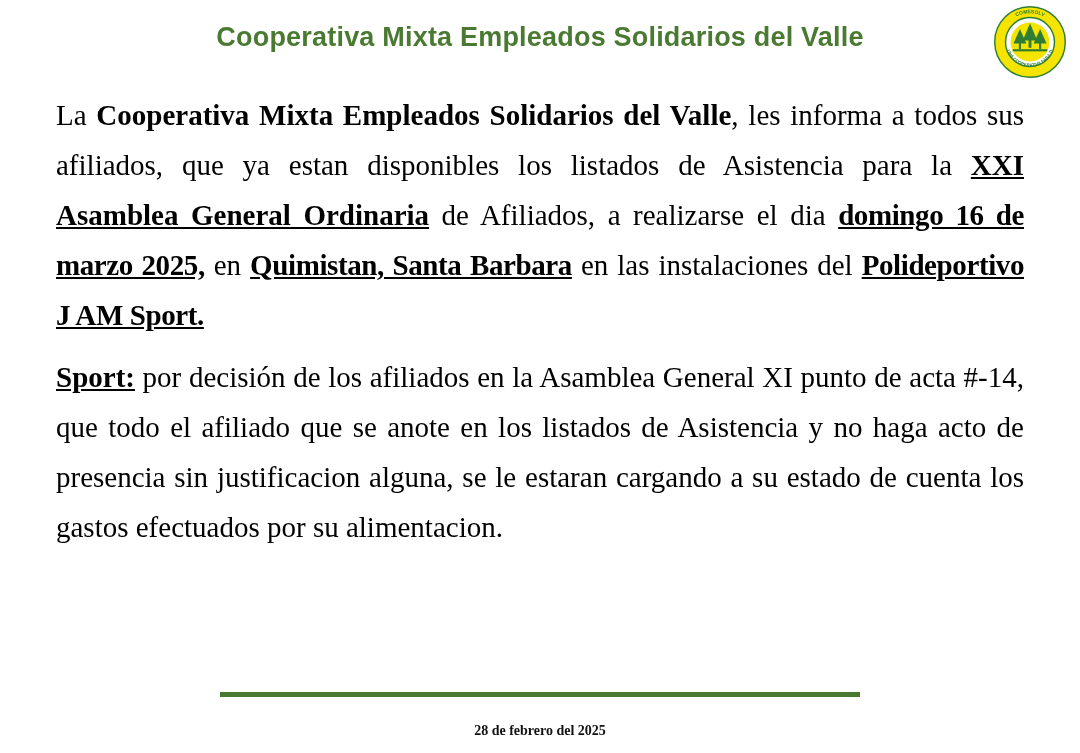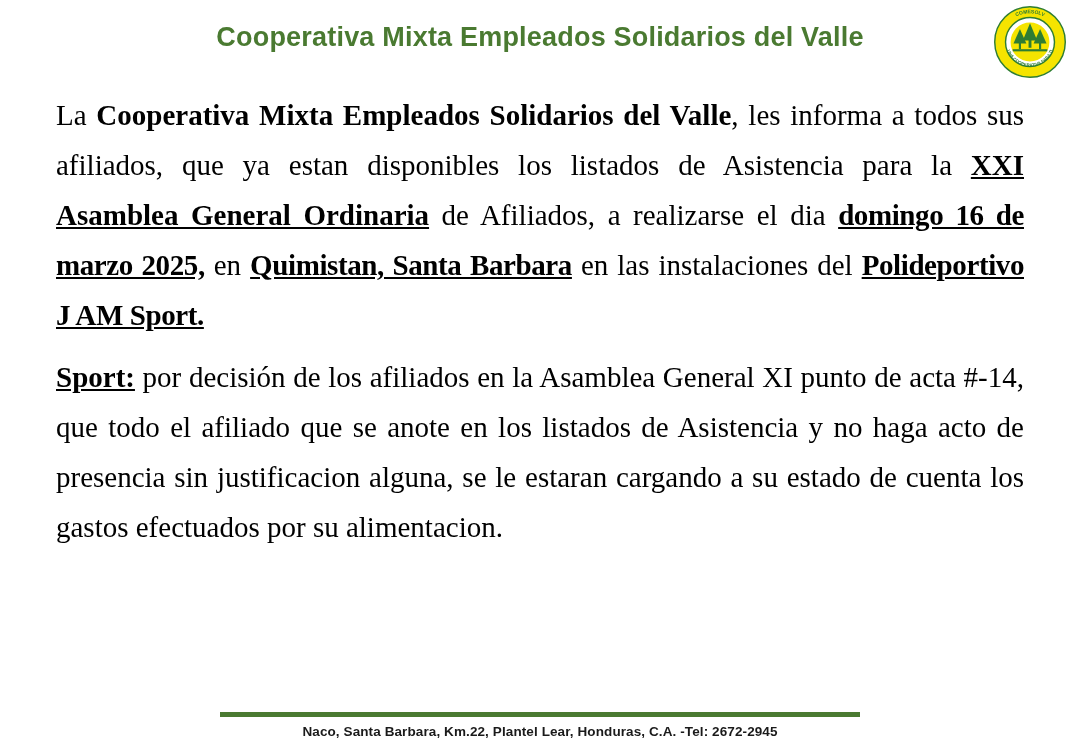--- a/index.html
+++ b/index.html
@@ -136,14 +136,14 @@
   </p>
 
   <p class="para note">
     <span class="bu">Sport:</span><span> por decisión de los afiliados en la Asamblea General XI punto de acta #-14, que todo el afiliado que se anote en los listados de Asistencia y no haga acto de presencia sin justificacion alguna, se le estaran cargando a su estado de cuenta los gastos efectuados por su alimentacion.</span>
   </p>
 
 </div>
 
 <div class="footer">
   <div class="footer-rule"></div>
-  <div class="footer-address">Naco, Santa Barbara, Km.22, Plantel Lear, Honduras, C.A.  -Tel: 2672-2945</div>
+  <div class="footer-date">28 de febrero del 2025</div>
 </div>
 
 </body></html>

